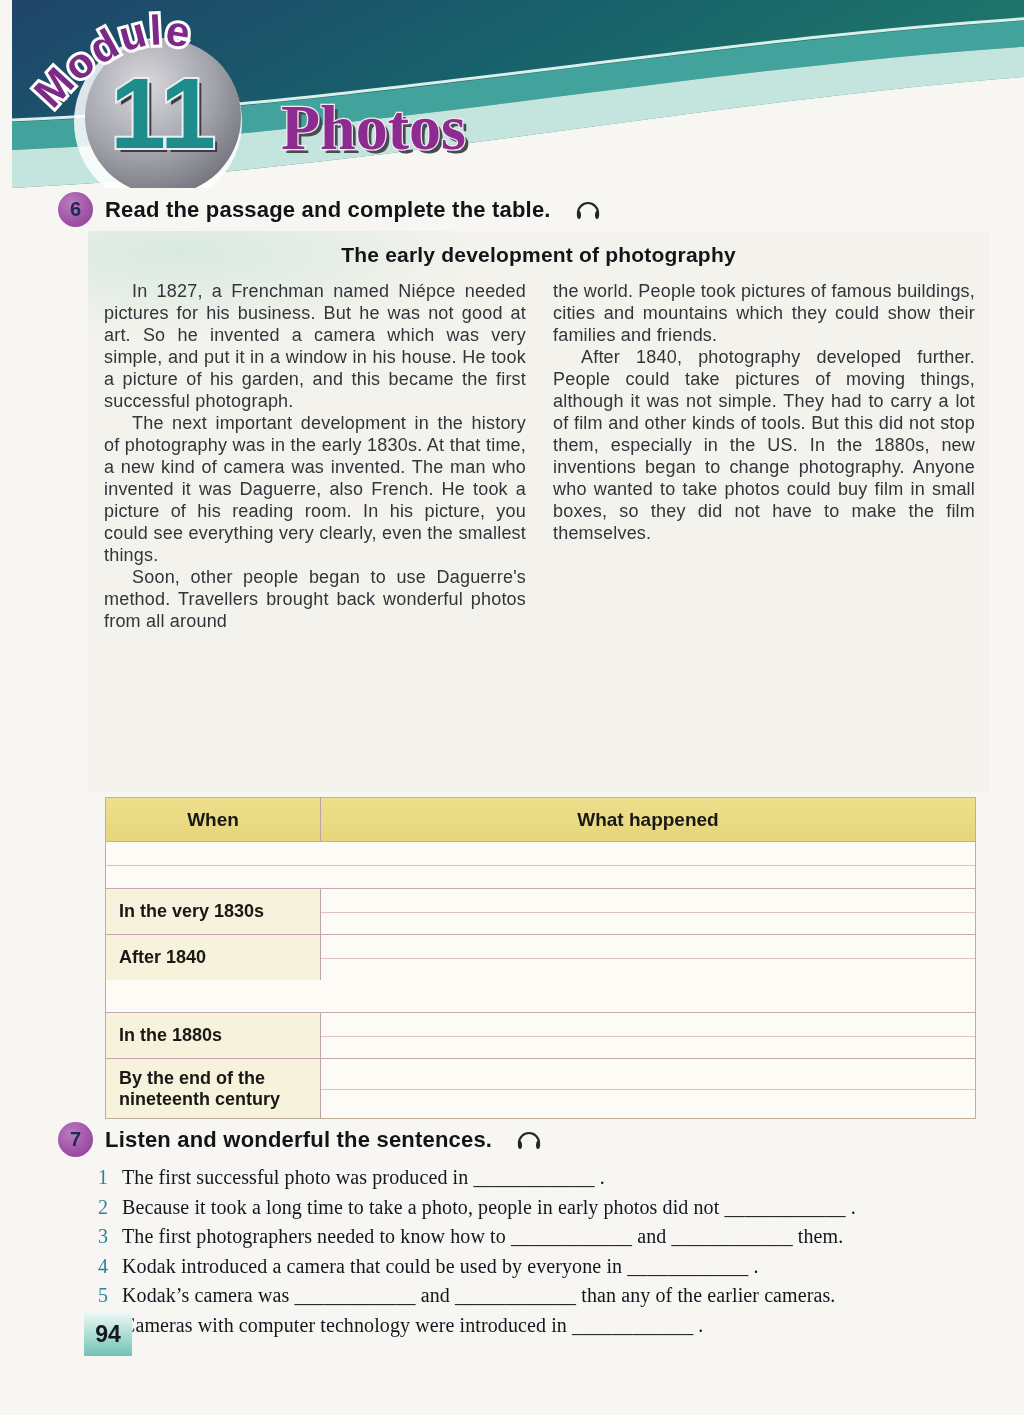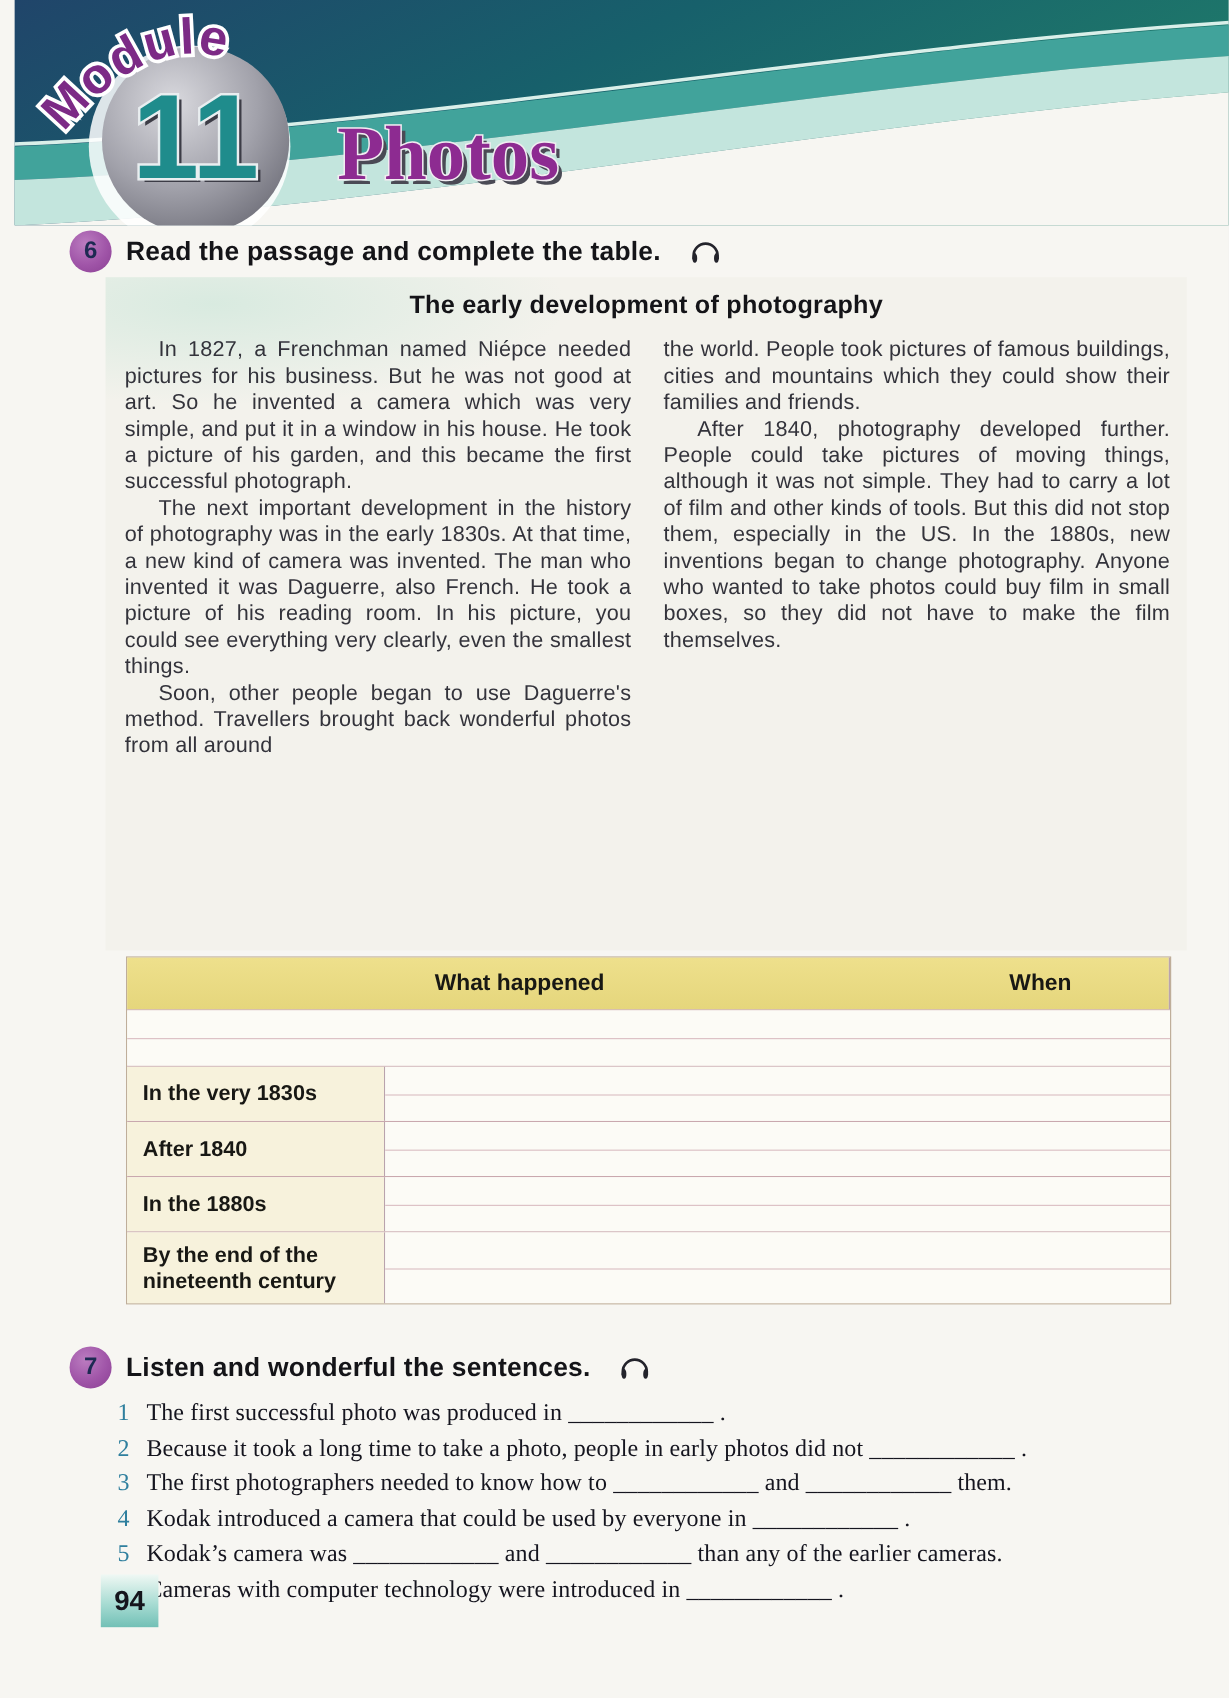--- a/index.html
+++ b/index.html
@@ -39,21 +39,21 @@
        background:#fcfbf6;}
   .trow{display:flex;border-top:1px solid #c9a8ae;}
   .trow:first-child{border-top:none;}
   .th{background:linear-gradient(180deg,#eee08c,#e5d67c);font-weight:bold;font-size:19px;
       color:#181814;display:flex;align-items:center;justify-content:center;height:43px;}
   .c-when{width:215px;border-right:1px solid #b9a3ad;box-sizing:border-box;}
   .c-what{flex:1;position:relative;}
   .td-when{background:#f7f2dc;display:flex;align-items:center;padding-left:13px;
       box-sizing:border-box;font-weight:bold;font-size:18px;line-height:21px;color:#181814;}
   .td-what{background:#fcfbf6;position:relative;}
-  .r1{height:46px;} .r2{height:45px;} .r3{height:45px;} .r4{height:45px;} .r5{height:59px;}
+  .r1{height:46px;} .r2{height:45px;} .r3{height:45px;} .r4{height:45px;margin-top:32px;} .r5{height:59px;}
   .rule{position:absolute;left:0;right:0;top:50%;height:1px;background:#ddc2c6;}
   .td-what .ans{position:absolute;left:8px;top:4px;font-size:17px;color:#333;}
 
   
   .sentences{position:absolute;left:98px;top:1163px;width:915px;
              font-family:"Liberation Serif",serif;}
   .sent{display:flex;font-size:20px;line-height:29.6px;color:#15151f;}
   .sent .num{width:24px;flex:0 0 auto;color:#2f7f9e;}
   .sent .txt{flex:1;letter-spacing:0.1px;}
 
@@ -124,22 +124,22 @@
       </div>
       <div class="pass-col">
         <p>the world. People took pictures of famous buildings, cities and mountains which they could show their families and friends.</p>
         <p class="ind">After 1840, photography developed further. People could take pictures of moving things, although it was not simple. They had to carry a lot of film and other kinds of tools. But this did not stop them, especially in the US. In the 1880s, new inventions began to change photography. Anyone who wanted to take photos could buy film in small boxes, so they did not have to make the film themselves.</p>
       </div>
     </div>
   </div>
 
   <div class="tbl">
     <div class="trow">
+      <div class="th c-when">When</div>
       <div class="th c-what">What happened</div>
-      <div class="th c-when">When</div>
     </div>
 
     <div class="trow r1">
       <div class="td-what c-what">
         <span class="ans"></span>
         <div class="rule"></div>
       </div>
     </div>
 
     <div class="trow r2">

